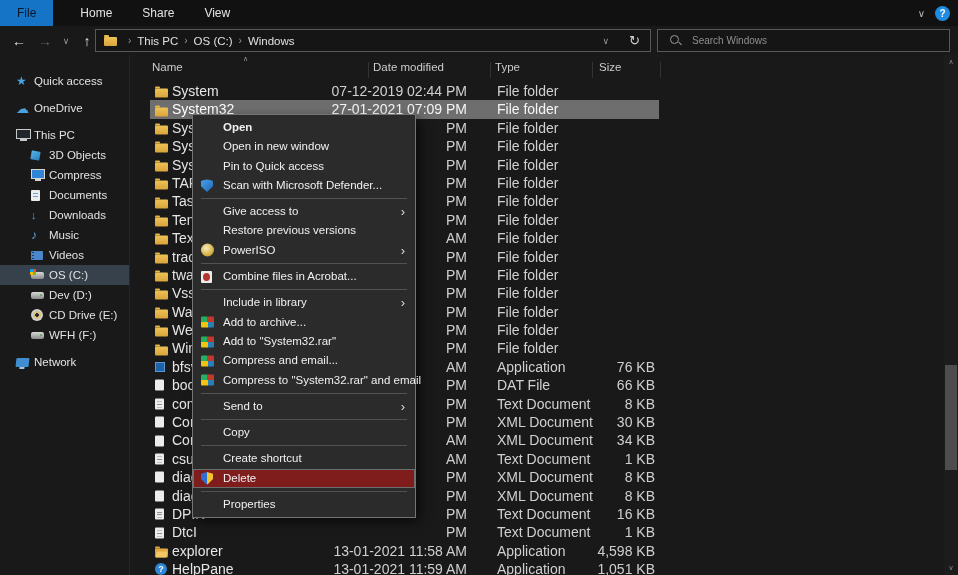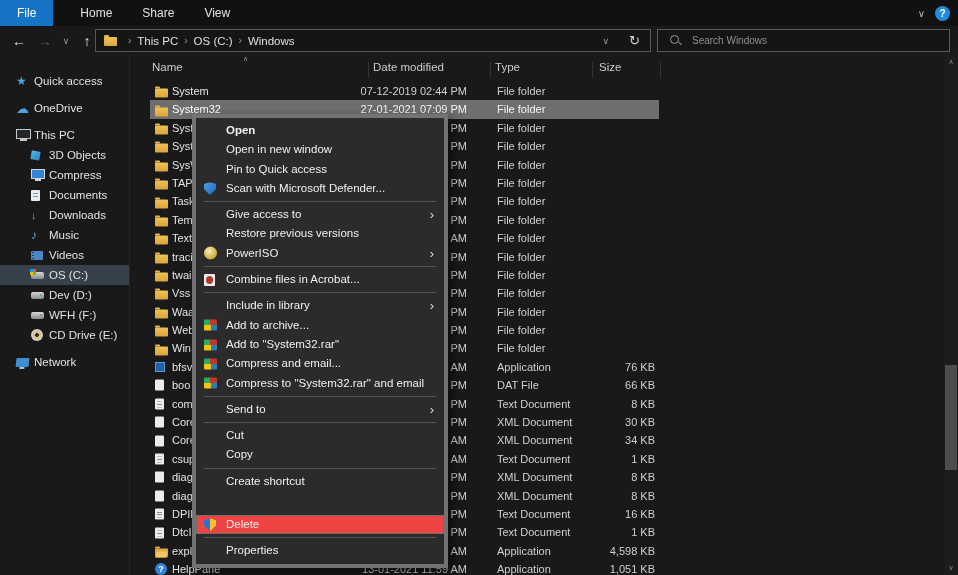--- a/index.html
+++ b/index.html
@@ -4,21 +4,21 @@
 <style>
   html,body{margin:0;padding:0;width:958px;height:575px;overflow:hidden;
     background:#191919;font-family:"Liberation Sans","DejaVu Sans",sans-serif;
     -webkit-font-smoothing:antialiased;}
   .win{position:relative;width:958px;height:575px;background:#191919;color:#e8e8e8;}
 
   
   .tabrow{position:absolute;left:0;top:0;right:0;height:26px;background:#111111;
     display:flex;align-items:stretch;font-size:12px;}
   .tab{display:flex;align-items:center;padding:0 15px;color:#e2e2e2;cursor:default;}
-  .tab.file{background:#1574c5;color:#ffffff;margin-right:12px;padding:0 17px;}
+  .tab.file{background:#1574c5;color:#0f172a;margin-right:12px;padding:0 17px;}
   .tabrow-right{position:absolute;right:8px;top:0;height:26px;display:flex;align-items:center;gap:10px;}
   .collapse-chevron{color:#b8b8b8;font-size:10px;}
   .help-circle{width:15px;height:15px;border-radius:50%;background:#1e8ce0;color:#fff;
     font-size:10px;font-weight:bold;display:flex;align-items:center;justify-content:center;}
 
   
   .navrow{position:absolute;left:0;top:26px;right:0;height:29px;background:#191919;}
   .navbtn{position:absolute;top:0;height:29px;display:flex;align-items:center;justify-content:center;
     font-size:14px;color:#e0e0e0;}
   .nav-back{left:6px;width:26px;}
@@ -97,44 +97,44 @@
   .pane{position:absolute;left:133px;top:55px;right:14px;bottom:0;background:#191919;}
   .hdr{position:absolute;left:0;top:3px;right:0;height:22px;font-size:11.5px;color:#cccccc;}
   .hdr .h{position:absolute;top:3px;cursor:default;}
   .h-name{left:19px;}
   .h-date{left:240px;}
   .h-type{left:362px;}
   .h-size{left:466px;}
   .hdiv{position:absolute;top:4px;width:1px;height:16px;background:#333333;}
   .sortcaret{position:absolute;left:110px;top:-3px;font-size:7px;color:#9a9a9a;}
   .rows{position:absolute;left:0;top:27px;right:0;bottom:0;overflow:hidden;}
-  .row{position:relative;margin-left:17px;width:509px;height:18.4px;font-size:11px;color:#d0d0d0;}
+  .row{position:relative;margin-left:17px;width:509px;height:18.4px;font-size:14px;color:#d0d0d0;}
   .row.state-selected{background:#6e6e6e;color:#f5f5f5;}
   .row.state-selected .fname{color:#ffffff;}
   .ficon{position:absolute;left:5px;top:50%;transform:translateY(-50%);display:inline-flex;}
   .fname{position:absolute;left:22px;top:0;line-height:18.4px;color:#e6e6e6;white-space:nowrap;}
   .fdate{position:absolute;left:180px;width:137px;top:0;line-height:18.4px;text-align:right;white-space:nowrap;}
   .ftype{position:absolute;left:347px;top:0;line-height:18.4px;white-space:nowrap;}
   .fsize{position:absolute;left:380px;width:125px;top:0;line-height:18.4px;text-align:right;white-space:nowrap;}
 
   
   .scrollbar{position:absolute;right:0;top:55px;width:14px;bottom:0;background:#1c1c1c;}
   .sb-arrow{position:absolute;left:0;width:14px;height:14px;display:flex;align-items:center;justify-content:center;
     color:#8a8a8a;font-size:7px;}
   .sb-up{top:0;}
   .sb-down{bottom:0;}
   .sb-thumb{position:absolute;left:1px;width:12px;top:310px;height:105px;background:#4d4d4d;}
 
   
-  .cmenu{position:absolute;left:192px;top:114px;width:256px;background:#2b2b2b;
-    border:4px solid #737373;box-shadow:4px 4px 10px rgba(0,0,0,.55);z-index:50;
+  .cmenu{position:absolute;left:192px;top:114px;width:224px;background:#2b2b2b;
+    border:1px solid #737373;box-shadow:4px 4px 10px rgba(0,0,0,.55);z-index:50;
     padding:3px 0;box-sizing:border-box;font-size:11.5px;color:#f0f0f0;}
   .mi{position:relative;height:19.3px;line-height:19.3px;padding-left:30px;cursor:default;white-space:nowrap;}
   .mi.bold{font-weight:bold;}
-  .mi.hl{background:#ef4444;box-shadow:inset 0 0 0 1px #6e6e6e;margin-top:24px;}
+  .mi.hl{background:#7f1d1d;box-shadow:inset 0 0 0 1px #6e6e6e;}
   .mico{position:absolute;left:8px;top:50%;transform:translateY(-50%);display:inline-flex;}
   .marrow{position:absolute;right:10px;top:0;font-size:13px;color:#dcdcdc;}
   .msep{height:1px;background:#525252;margin:3px 8px;}
 
   .ico-defender{width:12px;height:13px;background:linear-gradient(135deg,#4aa0e8,#1d66b5);
     clip-path:polygon(50% 0,100% 15%,100% 55%,50% 100%,0 55%,0 15%);}
   .ico-poweriso{width:13px;height:13px;border-radius:50%;background:radial-gradient(circle at 40% 35%,#f8ecc0,#cfa62e 70%,#8a6d14);}
   .ico-acrobat{position:relative;width:11px;height:12px;background:#ececec;border-radius:1px;}
   .ico-acrobat::before{content:"";position:absolute;left:2px;top:2px;width:7px;height:8px;border-radius:50%;
     background:#b3352c;}
@@ -241,29 +241,29 @@
       <span>OS (C:)</span>
     </div>
     <div class="side-item lvl1">
       <span class="sico">
           <span class="icon-drive"></span>
         </span>
       <span>Dev (D:)</span>
     </div>
     <div class="side-item lvl1">
       <span class="sico">
+          <span class="icon-cd"></span>
+        </span>
+      <span>CD Drive (E:)</span>
+    </div>
+    <div class="side-item lvl1">
+      <span class="sico">
           <span class="icon-drive"></span>
         </span>
       <span>WFH (F:)</span>
-    </div>
-    <div class="side-item lvl1">
-      <span class="sico">
-          <span class="icon-cd"></span>
-        </span>
-      <span>CD Drive (E:)</span>
     </div>
     <div class="side-item lvl0 gap">
       <span class="sico">
           <span class="icon-network"></span>
         </span>
       <span>Network</span>
     </div>
   </div>
 
   <div class="pane">
@@ -563,21 +563,20 @@
           <span class="ico-winrar"></span>
         </span>
       <span>Compress to "System32.rar" and email</span>
     </div>
     <div class="msep"></div>
     <div class="mi">
       <span>Send to</span>
       <span class="marrow">›</span>
     </div>
     <div class="msep"></div>
-    <div class="mi"><span>Cut</span></div>
     <div class="mi"><span>Copy</span></div>
     <div class="msep"></div>
     <div class="mi"><span>Create shortcut</span></div>
     <div class="mi hl">
       <span class="mico">
           <span class="ico-uac"></span>
         </span>
       <span>Delete</span>
     </div>
     <div class="msep"></div>

